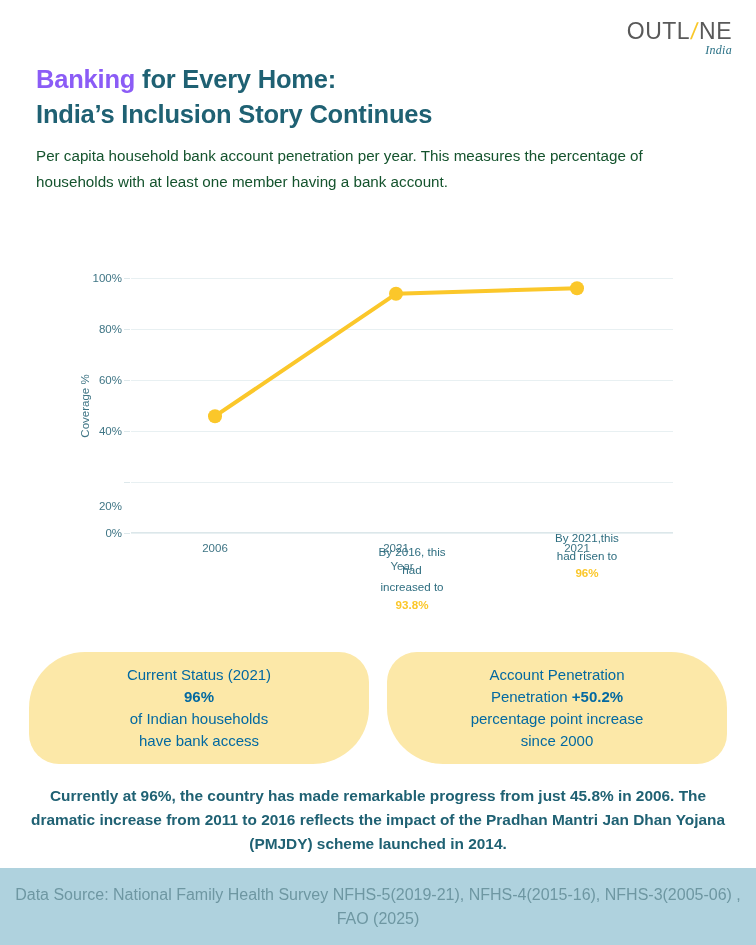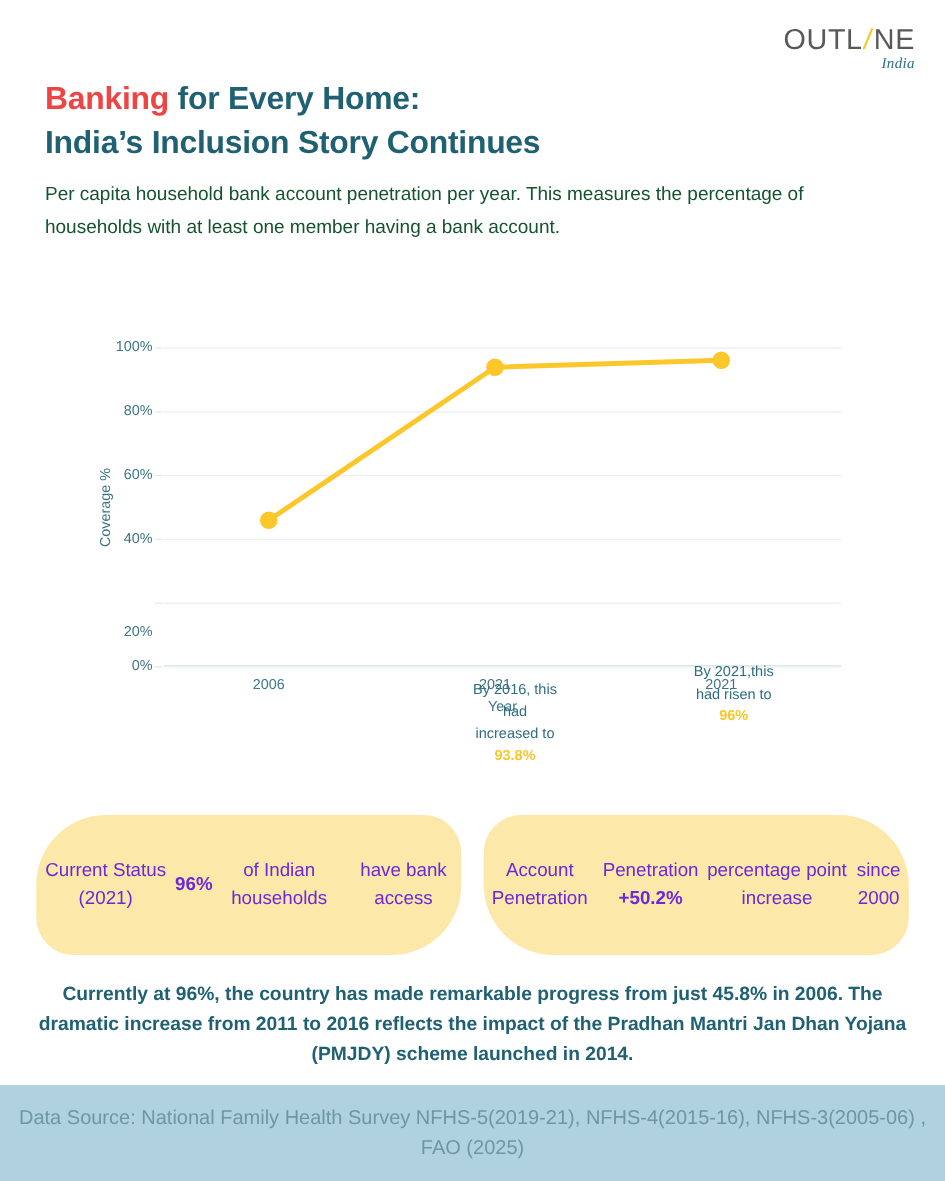--- a/index.html
+++ b/index.html
@@ -23,21 +23,21 @@
     display: block; font-size: 12px; font-style: italic; color: #2A7186;
     font-family: "Liberation Serif", serif; margin-top: 1px; letter-spacing: .3px;
   }
 
   
   .headline { position: absolute; left: 36px; top: 62px; width: 600px; }
   .headline h1 {
     font-size: 25.5px; font-weight: 700; color: #1F6173; line-height: 1.38;
     letter-spacing: -0.2px;
   }
-  .hl-accent { color: #ef4444; }
+  .hl-accent { color: #8b5cf6; }
   .subhead {
     position: absolute; left: 36px; top: 143px; width: 640px;
     font-size: 15.2px; line-height: 1.68; color: #14532d; font-weight: 400;
   }
 
   
   .chart-block { position: absolute; left: 0; top: 228px; width: 756px; height: 348px; }
   .chart-title {
     position: absolute; left: 0; top: 0; width: 756px; text-align: center;
     font-size: 17.5px; color: #2F6E80; font-weight: 400; letter-spacing: .1px;
@@ -78,22 +78,22 @@
     position: absolute; left: 34px; top: 588px; width: 690px; text-align: center;
     font-size: 13.2px; line-height: 1.62; color: #9FBBC4;
   }
   .note strong { color: #2F6E80; font-weight: 700; }
 
   
   .cards { position: absolute; left: 29px; top: 652px; width: 698px; display: flex; gap: 18px; }
   .card {
     flex: 1; background: #FCE8A8; height: 112px;
     border-radius: 56px 30px 56px 30px;
-    display: flex; flex-direction: row; align-items: center; justify-content: center;
-    text-align: center; color: #6d28d9; font-size: 15px; line-height: 1.48;
+    display: flex; flex-direction: column; align-items: center; justify-content: center;
+    text-align: center; color: #0369a1; font-size: 15px; line-height: 1.48;
   }
   .card:last-child { border-radius: 30px 56px 30px 56px; }
   .card b { font-weight: 700; }
 
   
   .summary {
     position: absolute; left: 22px; top: 784px; width: 712px; text-align: center;
     font-size: 15.4px; line-height: 1.55; font-weight: 700; color: #1F6173;
   }
 

